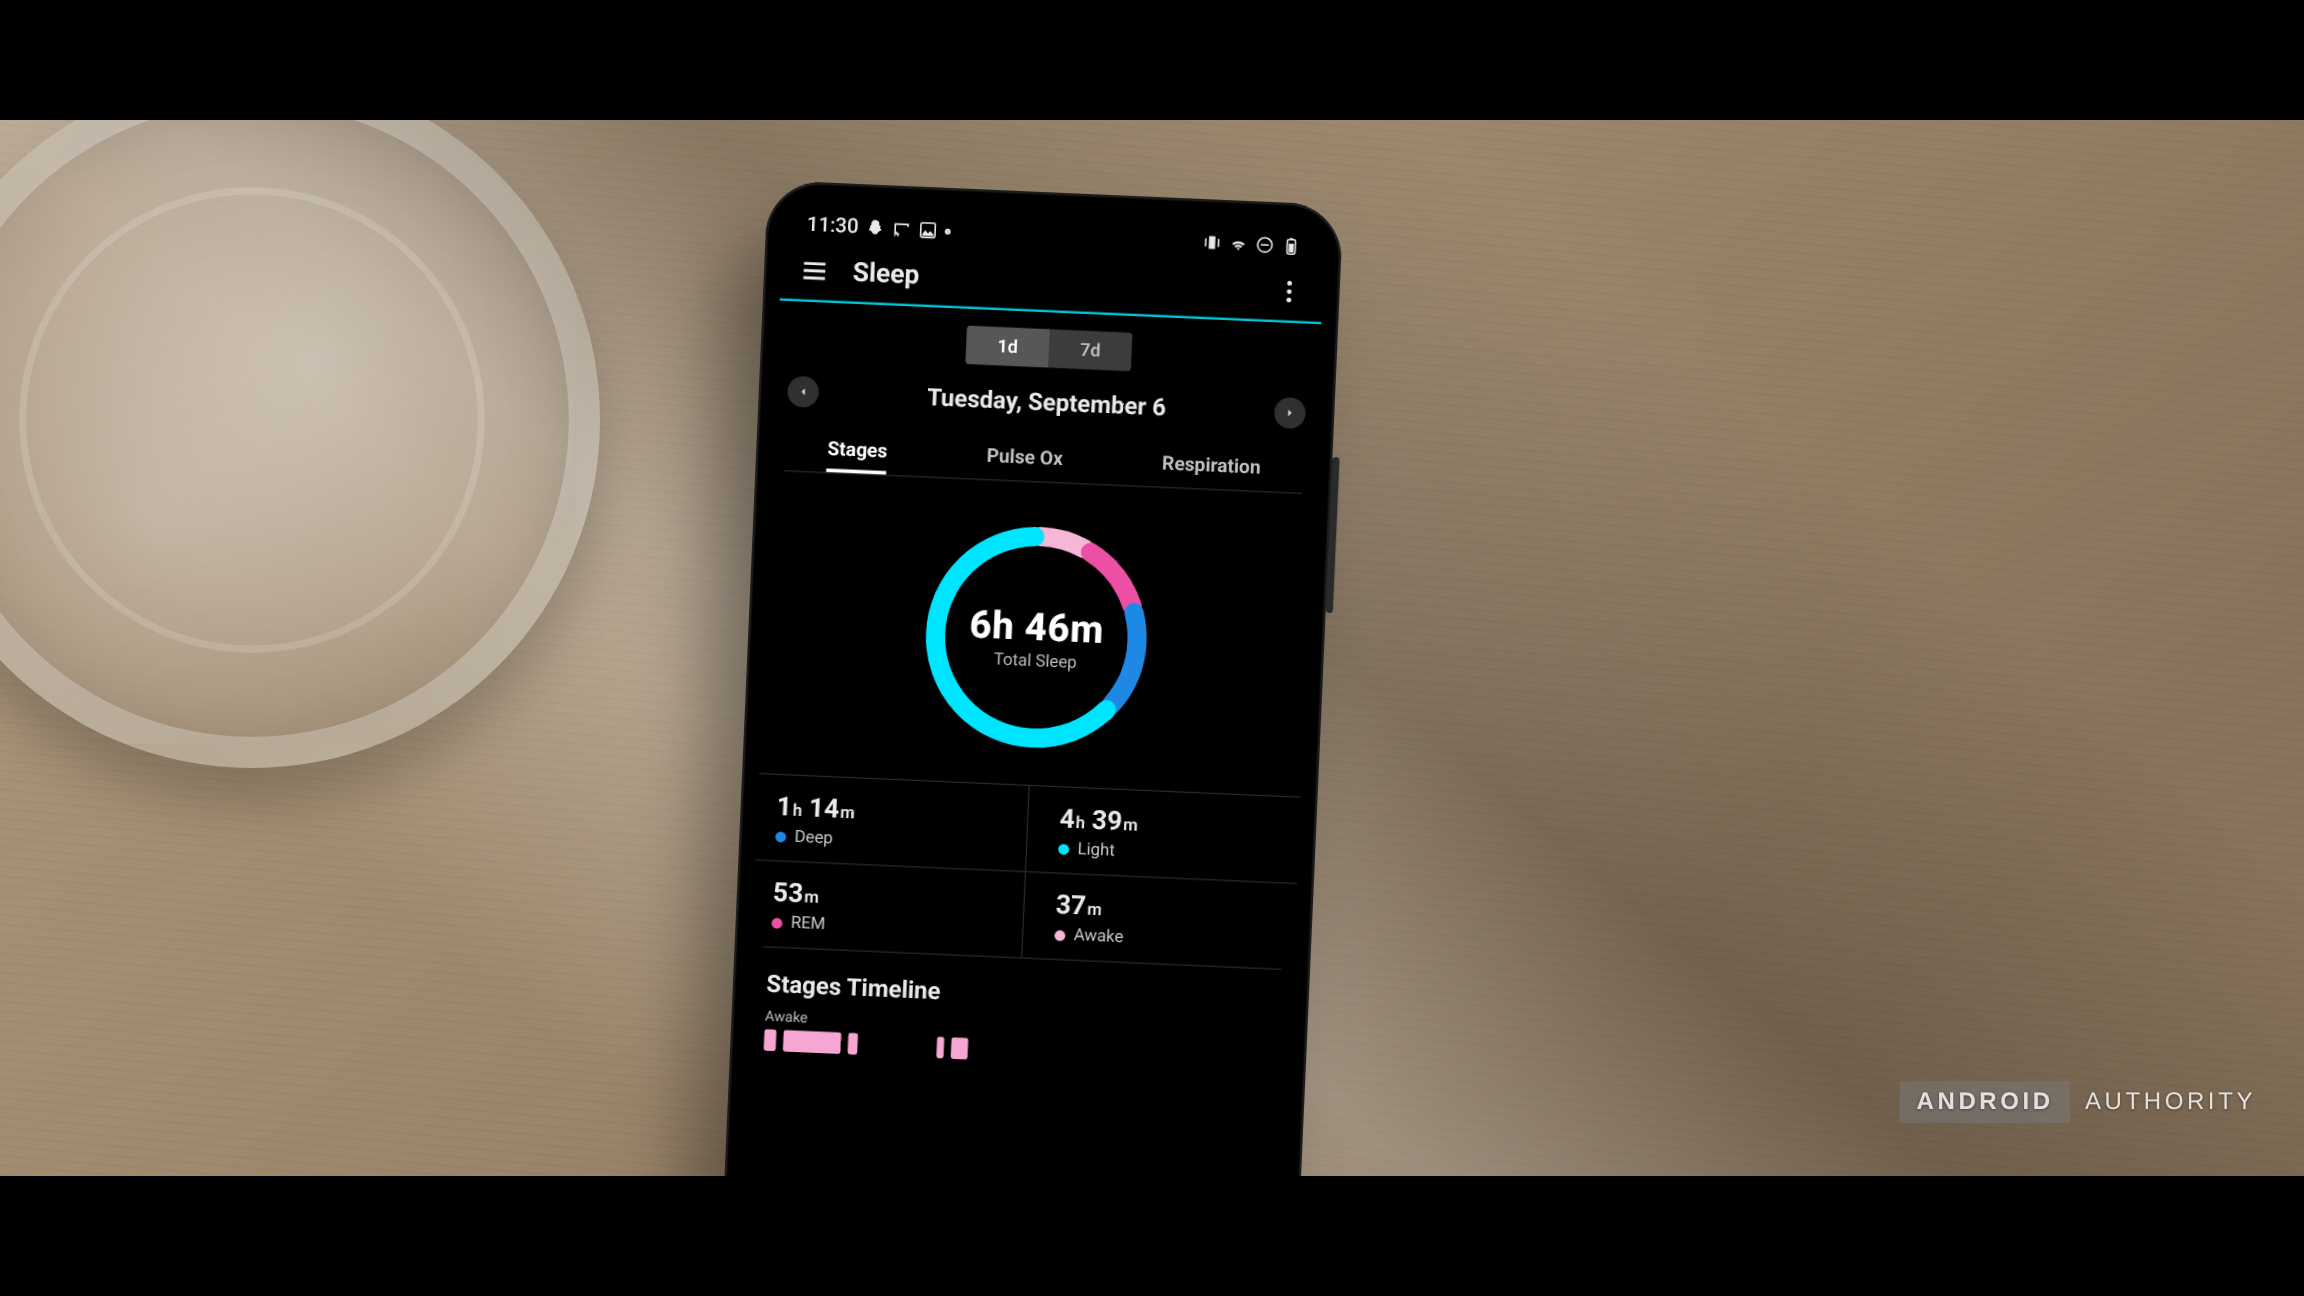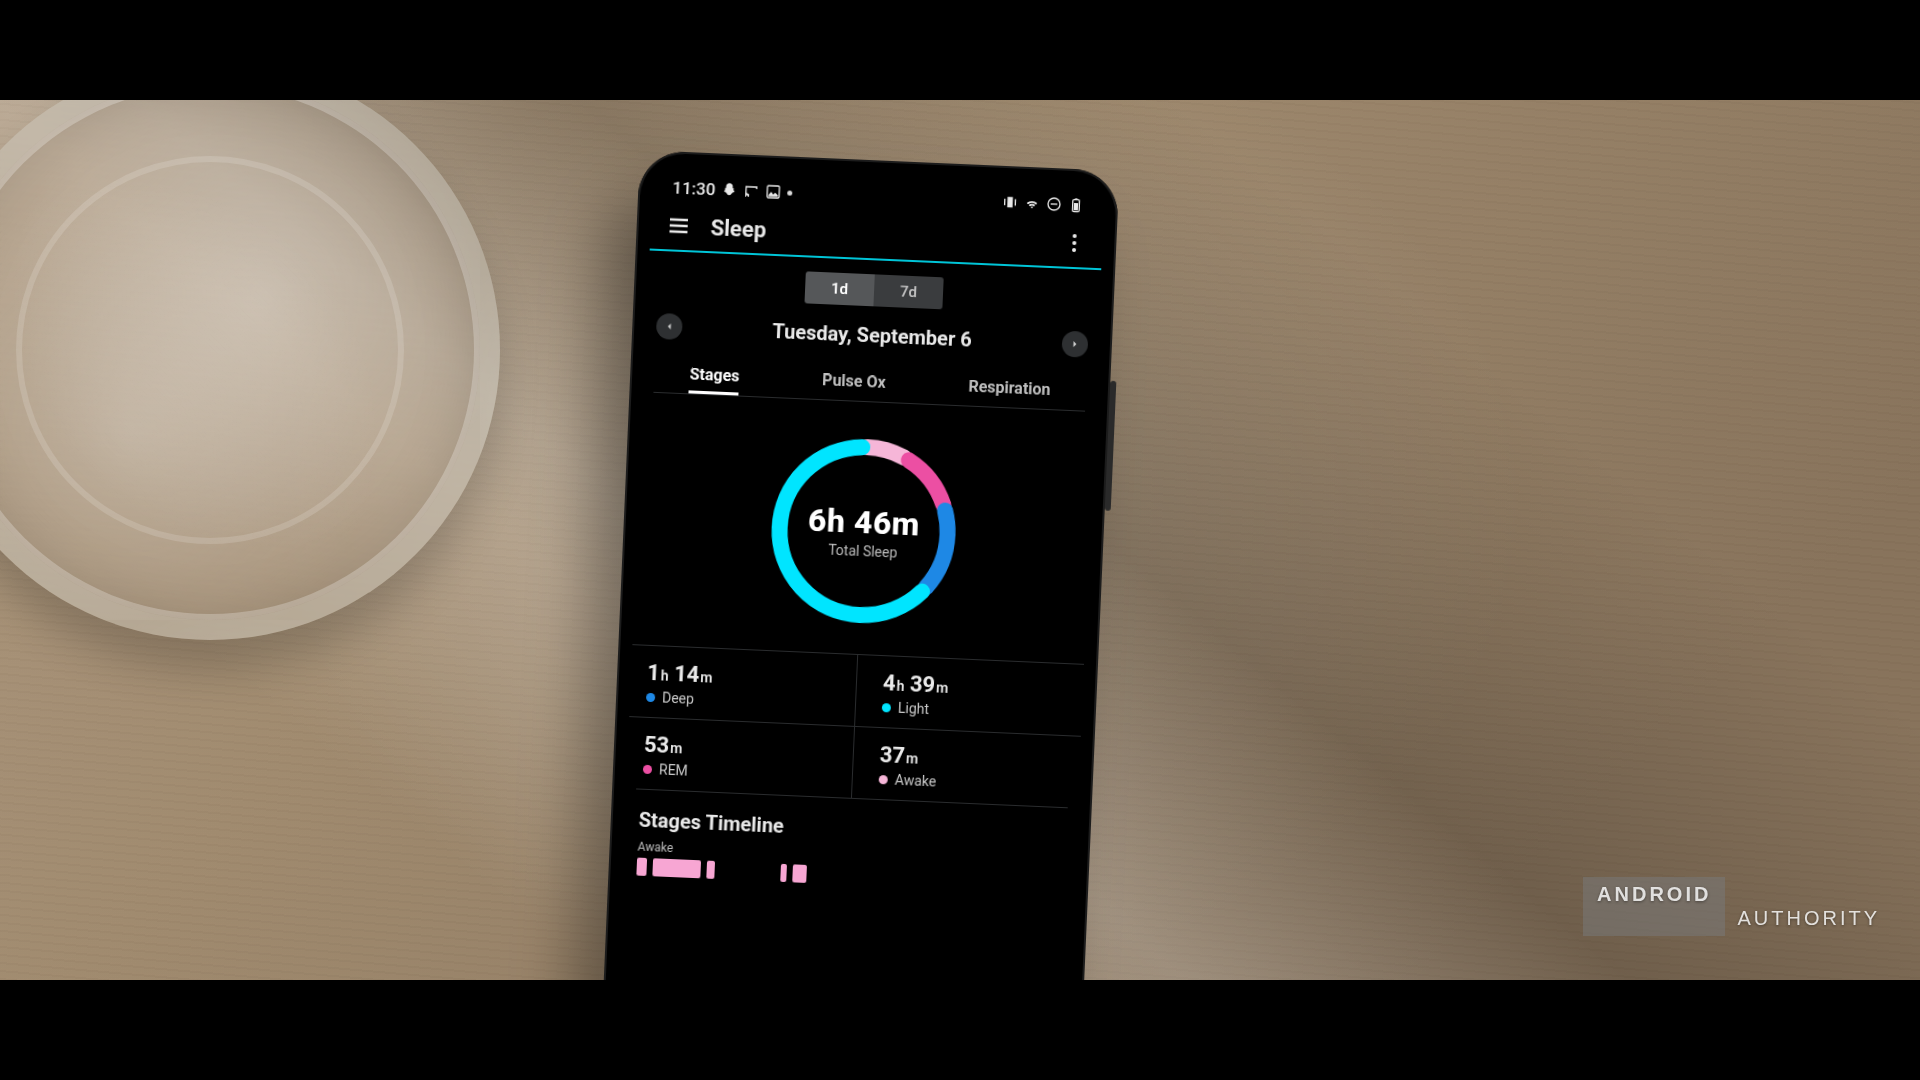--- a/index.html
+++ b/index.html
@@ -140,21 +140,21 @@
 
   
   .watermark {
     position:absolute; right:40px; bottom:44px;
     font-family: Arial, sans-serif; font-weight:700; letter-spacing:3px;
     color:rgba(255,255,255,0.82); font-size:20px;
     text-shadow:0 1px 3px rgba(0,0,0,0.4);
     display:flex; align-items:stretch;
   }
   .watermark .box { background:rgba(120,120,120,0.55); padding:6px 14px; }
-  .watermark .light { font-weight:400; color:rgba(255,255,255,0.82); padding:6px 0 6px 12px;margin-top:24px; }
+  .watermark .light { font-weight:400; color:rgba(255,255,255,0.82); padding:6px 0 6px 12px; }
 
   
   .letterbox { position:absolute; left:0; right:0; height:100px; background:#000; }
   .letterbox.top { top:0; }
   .letterbox.bottom { bottom:0; }
   .scene { position:absolute; left:0; right:0; top:100px; bottom:100px; overflow:hidden; }
 </style>
 </head>
 <body>
 

